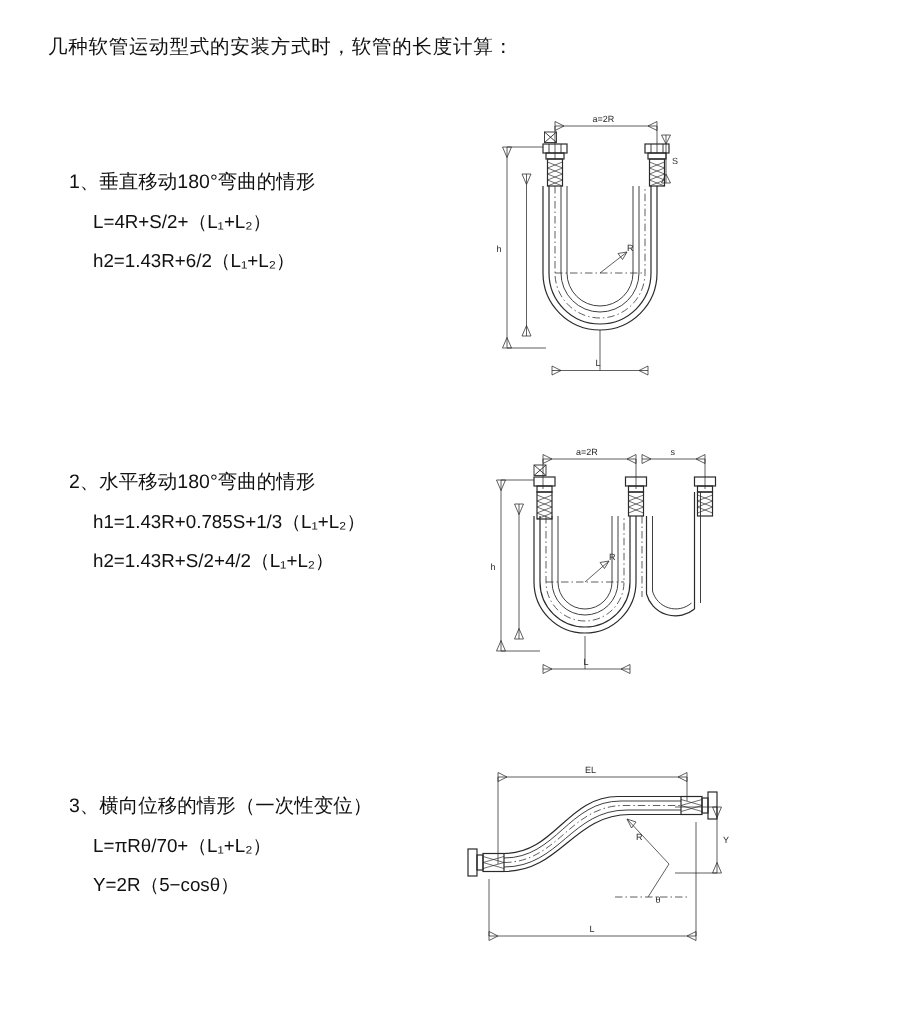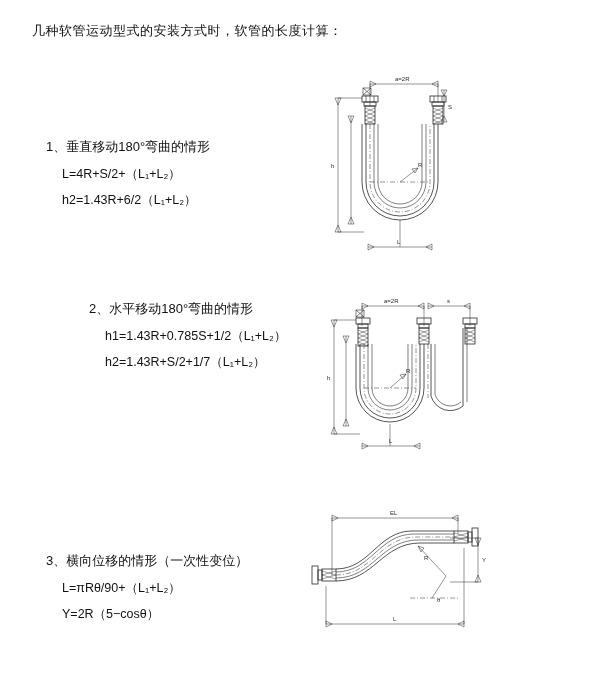--- a/index.html
+++ b/index.html
@@ -62,21 +62,21 @@
     fill: #2a2a2a;
   }
 </style>
 </head>
 <body>
 
 <div class="page">
 
   <div class="heading">几种软管运动型式的安装方式时，软管的长度计算：</div>
 
-  <div class="section" style="top:112px;margin-top:26px;">
+  <div class="section" style="top:112px;">
     <div class="sec-title">1、垂直移动180°弯曲的情形</div>
     <div class="formula">L=4R+S/2+（L₁+L₂）</div>
     <div class="formula">h2=1.43R+6/2（L₁+L₂）</div>
   </div>
 
   <div class="figure" style="left:318px; top:72px;">
     <svg width="180" height="200" viewBox="0 0 180 200">
 
       <line class="dim" x1="52" y1="12" x2="120" y2="12"></line>
       <path class="dim" d="M52 9 L58 12 L52 15 Z" fill="#2a2a2a"></path>
@@ -152,24 +152,24 @@
       <text class="dimtxt" x="100" y="95">R</text>
 
       <line class="dim" x1="50" y1="175" x2="114" y2="175"></line>
       <path class="dim" d="M50 172 L56 175 L50 178 Z" fill="#2a2a2a"></path>
       <path class="dim" d="M114 172 L108 175 L114 178 Z" fill="#2a2a2a"></path>
       <text class="dimtxt" x="79" y="172">L</text>
       <line class="dim" x1="82" y1="148" x2="82" y2="175"></line>
     </svg>
   </div>
 
-  <div class="section" style="top:300px;margin-left:43px;">
+  <div class="section" style="top:312px;">
     <div class="sec-title">2、水平移动180°弯曲的情形</div>
-    <div class="formula">h1=1.43R+0.785S+1/2（L₁+L₂）</div>
-    <div class="formula">h2=1.43R+S/2+1/7（L₁+L₂）</div>
+    <div class="formula">h1=1.43R+0.785S+1/3（L₁+L₂）</div>
+    <div class="formula">h2=1.43R+S/2+4/2（L₁+L₂）</div>
   </div>
 
   <div class="figure" style="left:318px; top:288px;">
     <svg width="190" height="180" viewBox="0 0 190 180">
 
       <line class="dim" x1="44" y1="18" x2="106" y2="18"></line>
       <path class="dim" d="M44 15 L50 18 L44 21 Z" fill="#2a2a2a"></path>
       <path class="dim" d="M106 15 L100 18 L106 21 Z" fill="#2a2a2a"></path>
       <text class="dimtxt" x="66" y="15">a=2R</text>
       <line class="dim" x1="110" y1="18" x2="152" y2="18"></line>
@@ -249,23 +249,23 @@
       <text class="dimtxt" x="88" y="85">R</text>
 
       <line class="dim" x1="44" y1="158" x2="102" y2="158"></line>
       <path class="dim" d="M44 155 L50 158 L44 161 Z" fill="#2a2a2a"></path>
       <path class="dim" d="M102 155 L96 158 L102 161 Z" fill="#2a2a2a"></path>
       <text class="dimtxt" x="71" y="155">L</text>
       <line class="dim" x1="72" y1="136" x2="72" y2="158"></line>
     </svg>
   </div>
 
-  <div class="section" style="top:552px;">
+  <div class="section" style="top:528px;">
     <div class="sec-title">3、横向位移的情形（一次性变位）</div>
-    <div class="formula">L=πRθ/90+（L₁+L₂）</div>
+    <div class="formula">L=πRθ/70+（L₁+L₂）</div>
     <div class="formula">Y=2R（5−cosθ）</div>
   </div>
 
   <div class="figure" style="left:300px; top:502px;">
     <svg width="200" height="140" viewBox="0 0 200 140">
 
       <line class="dim" x1="32" y1="16" x2="158" y2="16"></line>
       <path class="dim" d="M32 13 L38 16 L32 19 Z" fill="#2a2a2a"></path>
       <path class="dim" d="M158 13 L152 16 L158 19 Z" fill="#2a2a2a"></path>
       <text class="dimtxt" x="90" y="13">EL</text>

